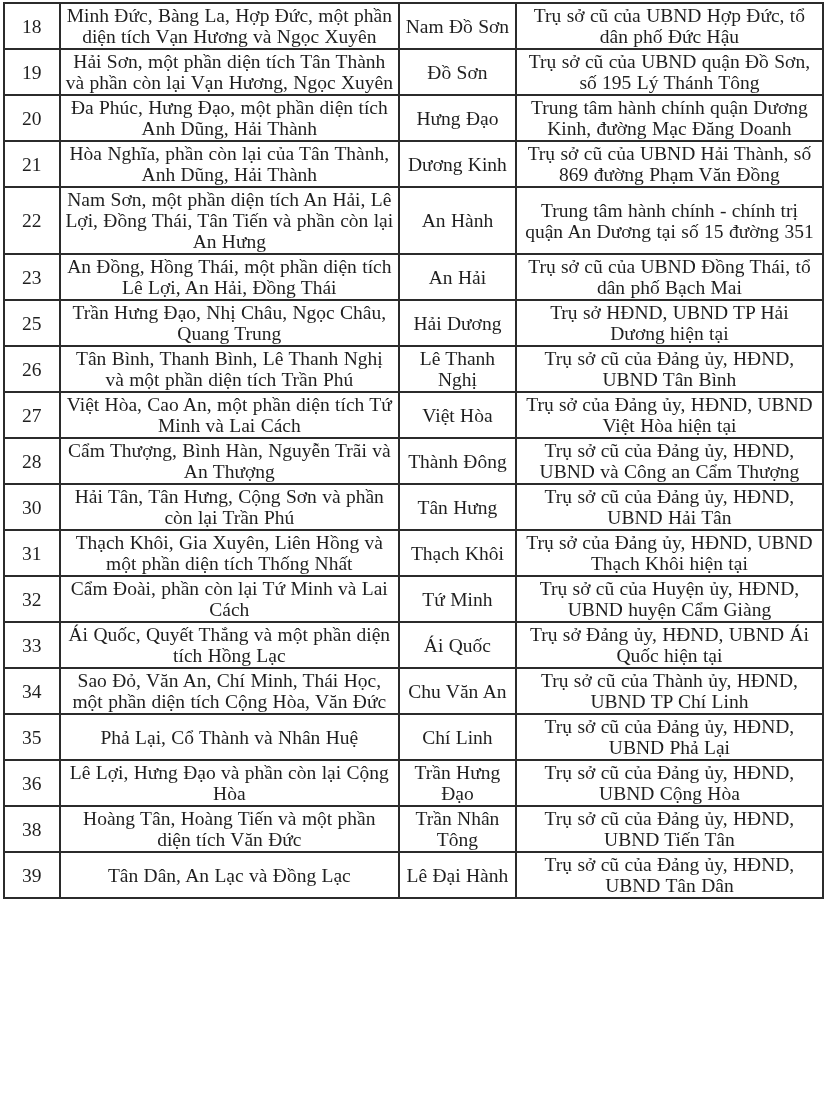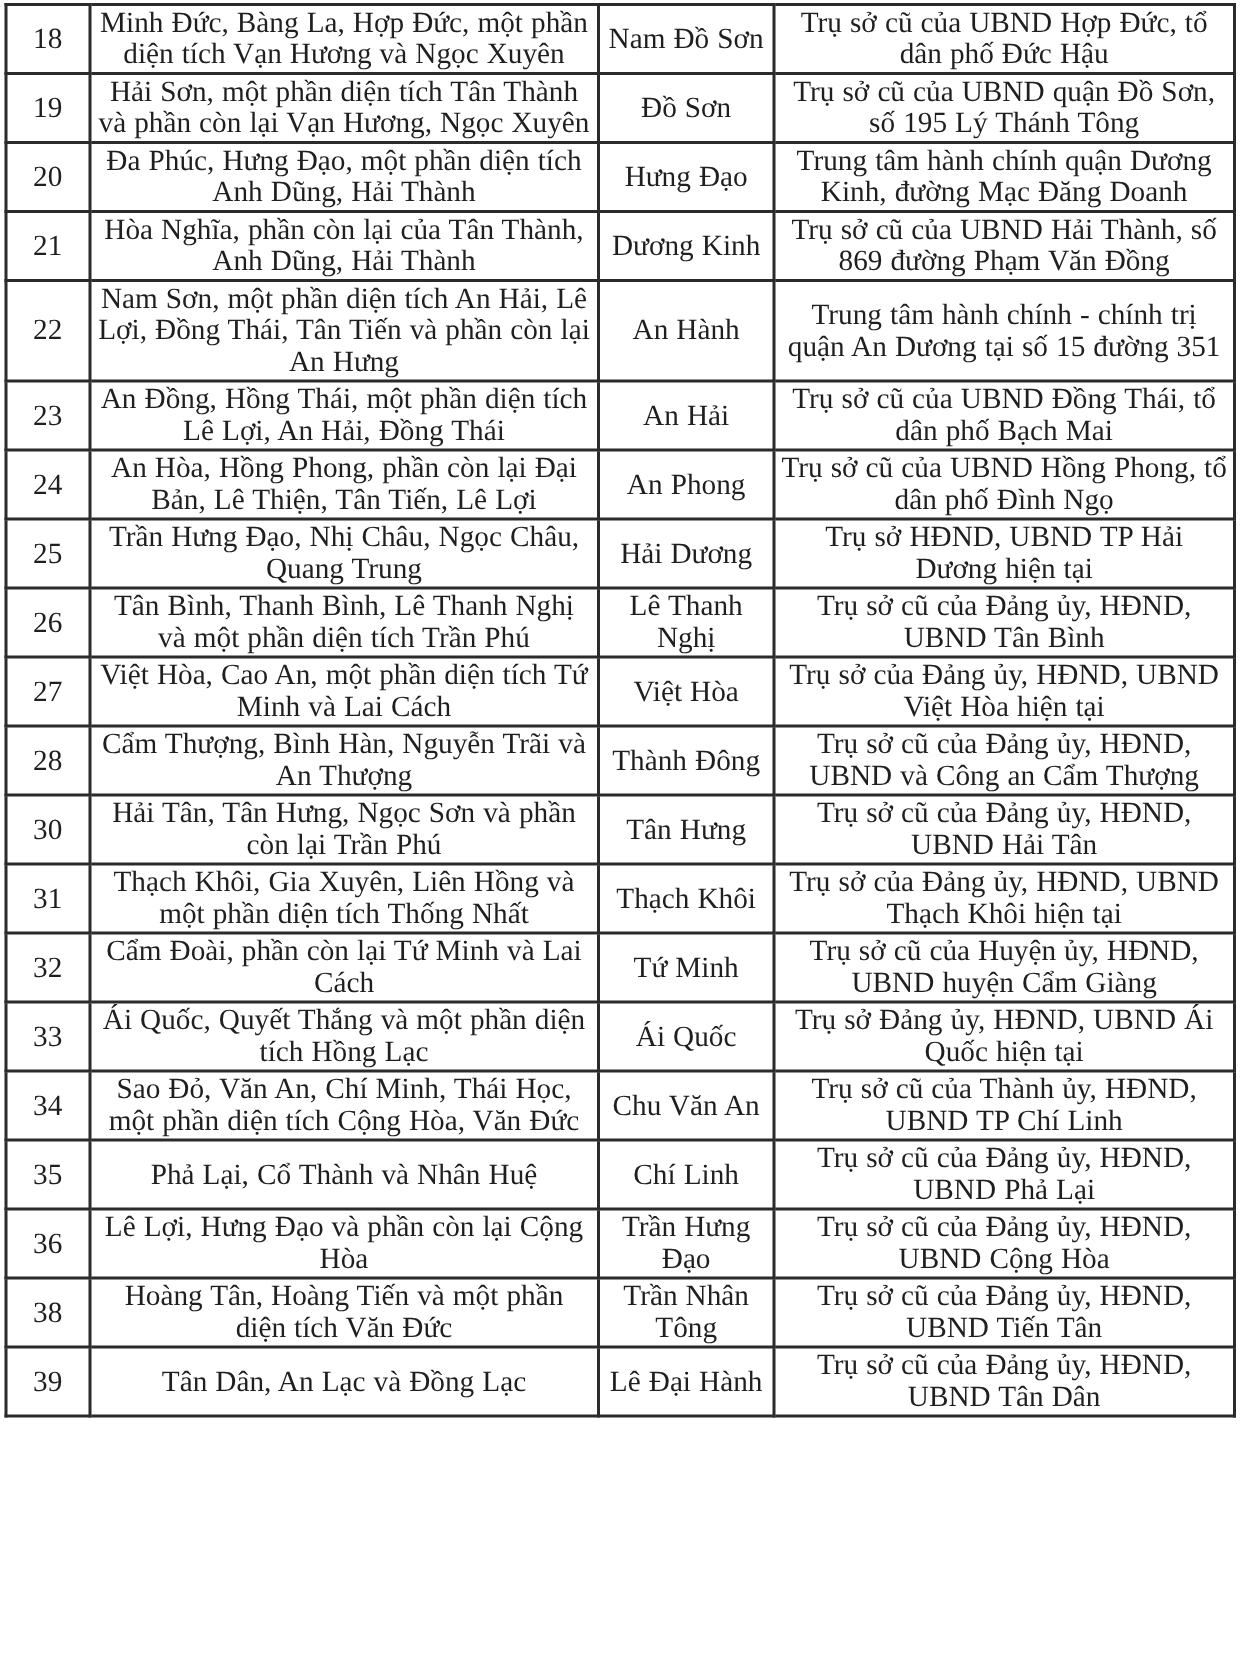--- a/index.html
+++ b/index.html
@@ -79,26 +79,20 @@
           <td class="col-name">An Hành</td>
           <td class="col-office">Trung tâm hành chính - chính trị quận An Dương tại số 15 đường 351</td>
         </tr>
         <tr>
           <td class="col-no">23</td>
           <td class="col-local">An Đồng, Hồng Thái, một phần diện tích Lê Lợi, An Hải, Đồng Thái</td>
           <td class="col-name">An Hải</td>
           <td class="col-office">Trụ sở cũ của UBND Đồng Thái, tổ dân phố Bạch Mai</td>
         </tr>
         <tr>
-          <td class="col-no">24</td>
-          <td class="col-local">An Hòa, Hồng Phong, phần còn lại Đại Bản, Lê Thiện, Tân Tiến, Lê Lợi</td>
-          <td class="col-name">An Phong</td>
-          <td class="col-office">Trụ sở cũ của UBND Hồng Phong, tổ dân phố Đình Ngọ</td>
-        </tr>
-        <tr>
           <td class="col-no">25</td>
           <td class="col-local">Trần Hưng Đạo, Nhị Châu, Ngọc Châu, Quang Trung</td>
           <td class="col-name">Hải Dương</td>
           <td class="col-office">Trụ sở HĐND, UBND TP Hải Dương hiện tại</td>
         </tr>
         <tr>
           <td class="col-no">26</td>
           <td class="col-local">Tân Bình, Thanh Bình, Lê Thanh Nghị và một phần diện tích Trần Phú</td>
           <td class="col-name">Lê Thanh Nghị</td>
           <td class="col-office">Trụ sở cũ của Đảng ủy, HĐND, UBND Tân Bình</td>
@@ -110,21 +104,21 @@
           <td class="col-office">Trụ sở của Đảng ủy, HĐND, UBND Việt Hòa hiện tại</td>
         </tr>
         <tr>
           <td class="col-no">28</td>
           <td class="col-local">Cẩm Thượng, Bình Hàn, Nguyễn Trãi và An Thượng</td>
           <td class="col-name">Thành Đông</td>
           <td class="col-office">Trụ sở cũ của Đảng ủy, HĐND, UBND và Công an Cẩm Thượng</td>
         </tr>
         <tr>
           <td class="col-no">30</td>
-          <td class="col-local">Hải Tân, Tân Hưng, Ngọc Sơn và phần còn lại Trần Phú</td>
+          <td class="col-local">Hải Tân, Tân Hưng, Cộng Sơn và phần còn lại Trần Phú</td>
           <td class="col-name">Tân Hưng</td>
           <td class="col-office">Trụ sở cũ của Đảng ủy, HĐND, UBND Hải Tân</td>
         </tr>
         <tr>
           <td class="col-no">31</td>
           <td class="col-local">Thạch Khôi, Gia Xuyên, Liên Hồng và một phần diện tích Thống Nhất</td>
           <td class="col-name">Thạch Khôi</td>
           <td class="col-office">Trụ sở của Đảng ủy, HĐND, UBND Thạch Khôi hiện tại</td>
         </tr>
         <tr>

